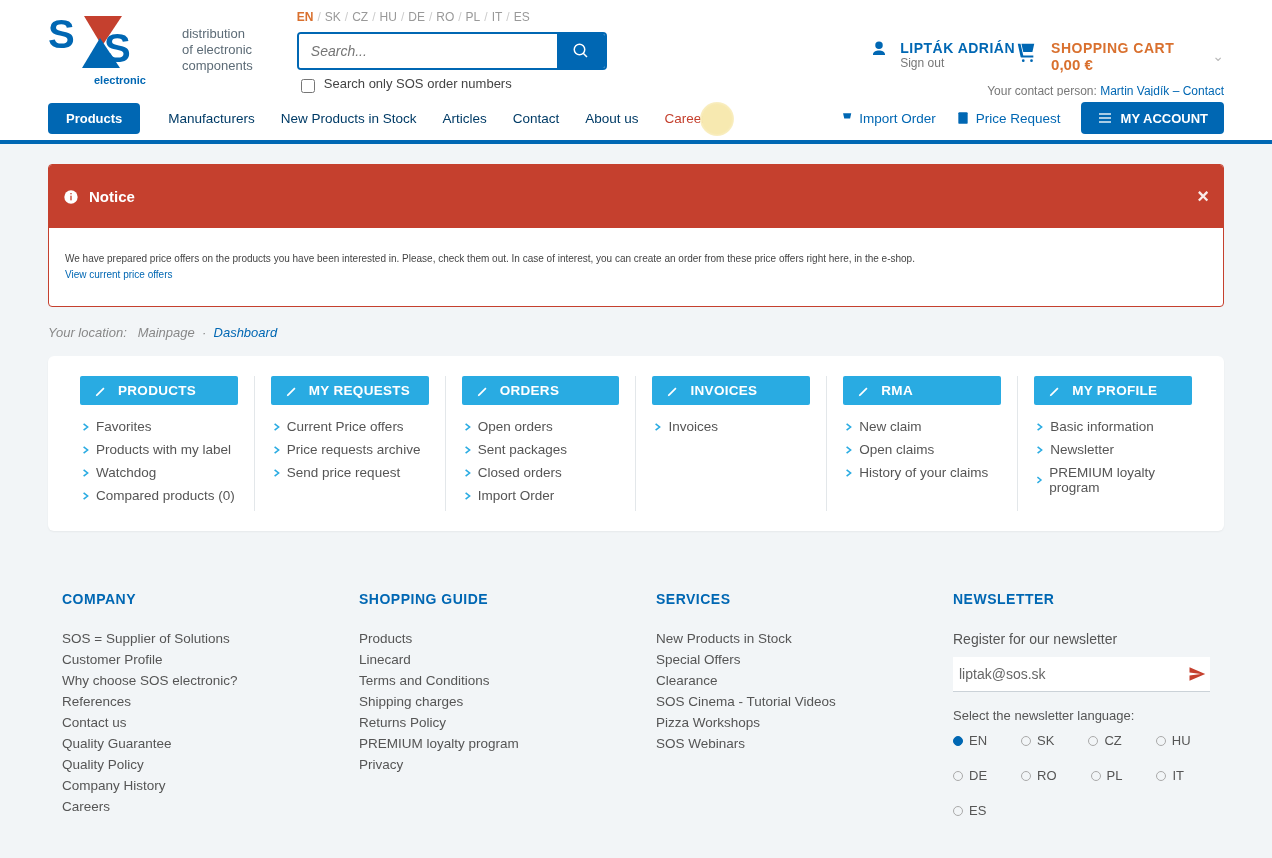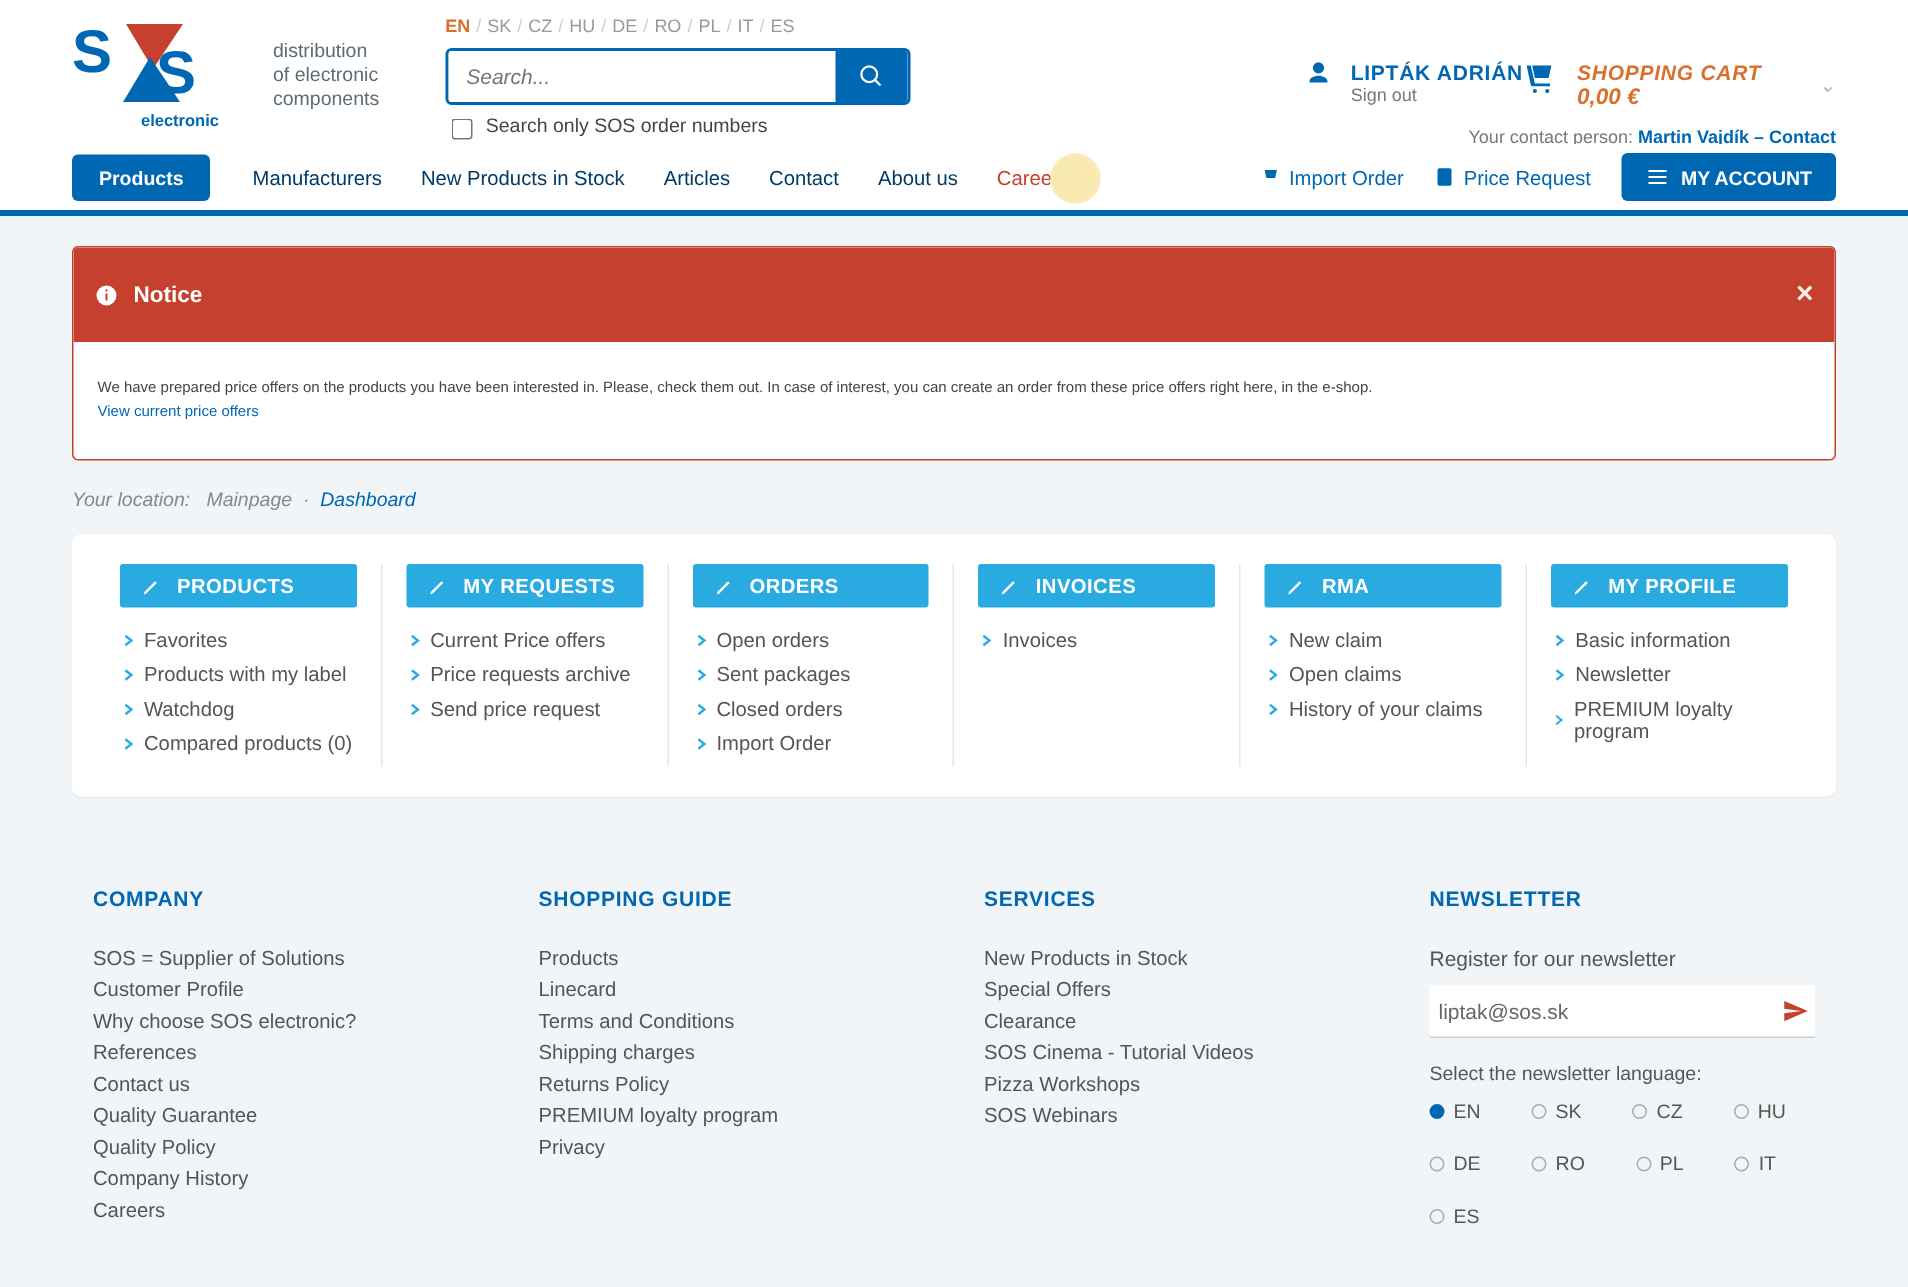--- a/index.html
+++ b/index.html
@@ -45,23 +45,23 @@
   .search-btn svg{width:18px;height:18px;stroke:#fff;fill:none;stroke-width:2;}
   .chk-row{display:flex;align-items:flex-start;gap:6px;margin-top:6px;font-size:13px;color:#444;}
   .chk-row input{width:14px;height:14px;}
 
   .right-col{margin-left:auto;display:flex;align-items:flex-start;padding-top:30px;}
   .acct{display:flex;align-items:flex-start;gap:12px;}
   .acct svg{width:18px;height:18px;fill:var(--blue);}
   .acct .name{color:var(--blue);font-weight:700;font-size:14px;letter-spacing:.5px;}
   .acct .signout{font-size:12px;color:#777;cursor:pointer;}
   .contact-sub{position:absolute;right:48px;top:84px;font-size:12px;color:#777;}
-  .contact-sub a{color:var(--blue);font-weight:bold;}
-
-  .cart{display:flex;align-items:flex-start;gap:14px;cursor:pointer;font-style:italic;}
+  .contact-sub a{color:var(--blue);}
+
+  .cart{display:flex;align-items:flex-start;gap:14px;cursor:pointer;}
   .cart svg{width:22px;height:22px;fill:var(--blue);}
   .cart .title{color:var(--orange);font-weight:700;font-size:14px;letter-spacing:.5px;}
   .cart .total{color:var(--orange);font-weight:700;font-size:15px;}
   .cart .chev{color:#bbb;margin-left:24px;margin-top:8px;}
 
   
   .navrow{
     background:#fff;
     display:flex;
     align-items:center;

